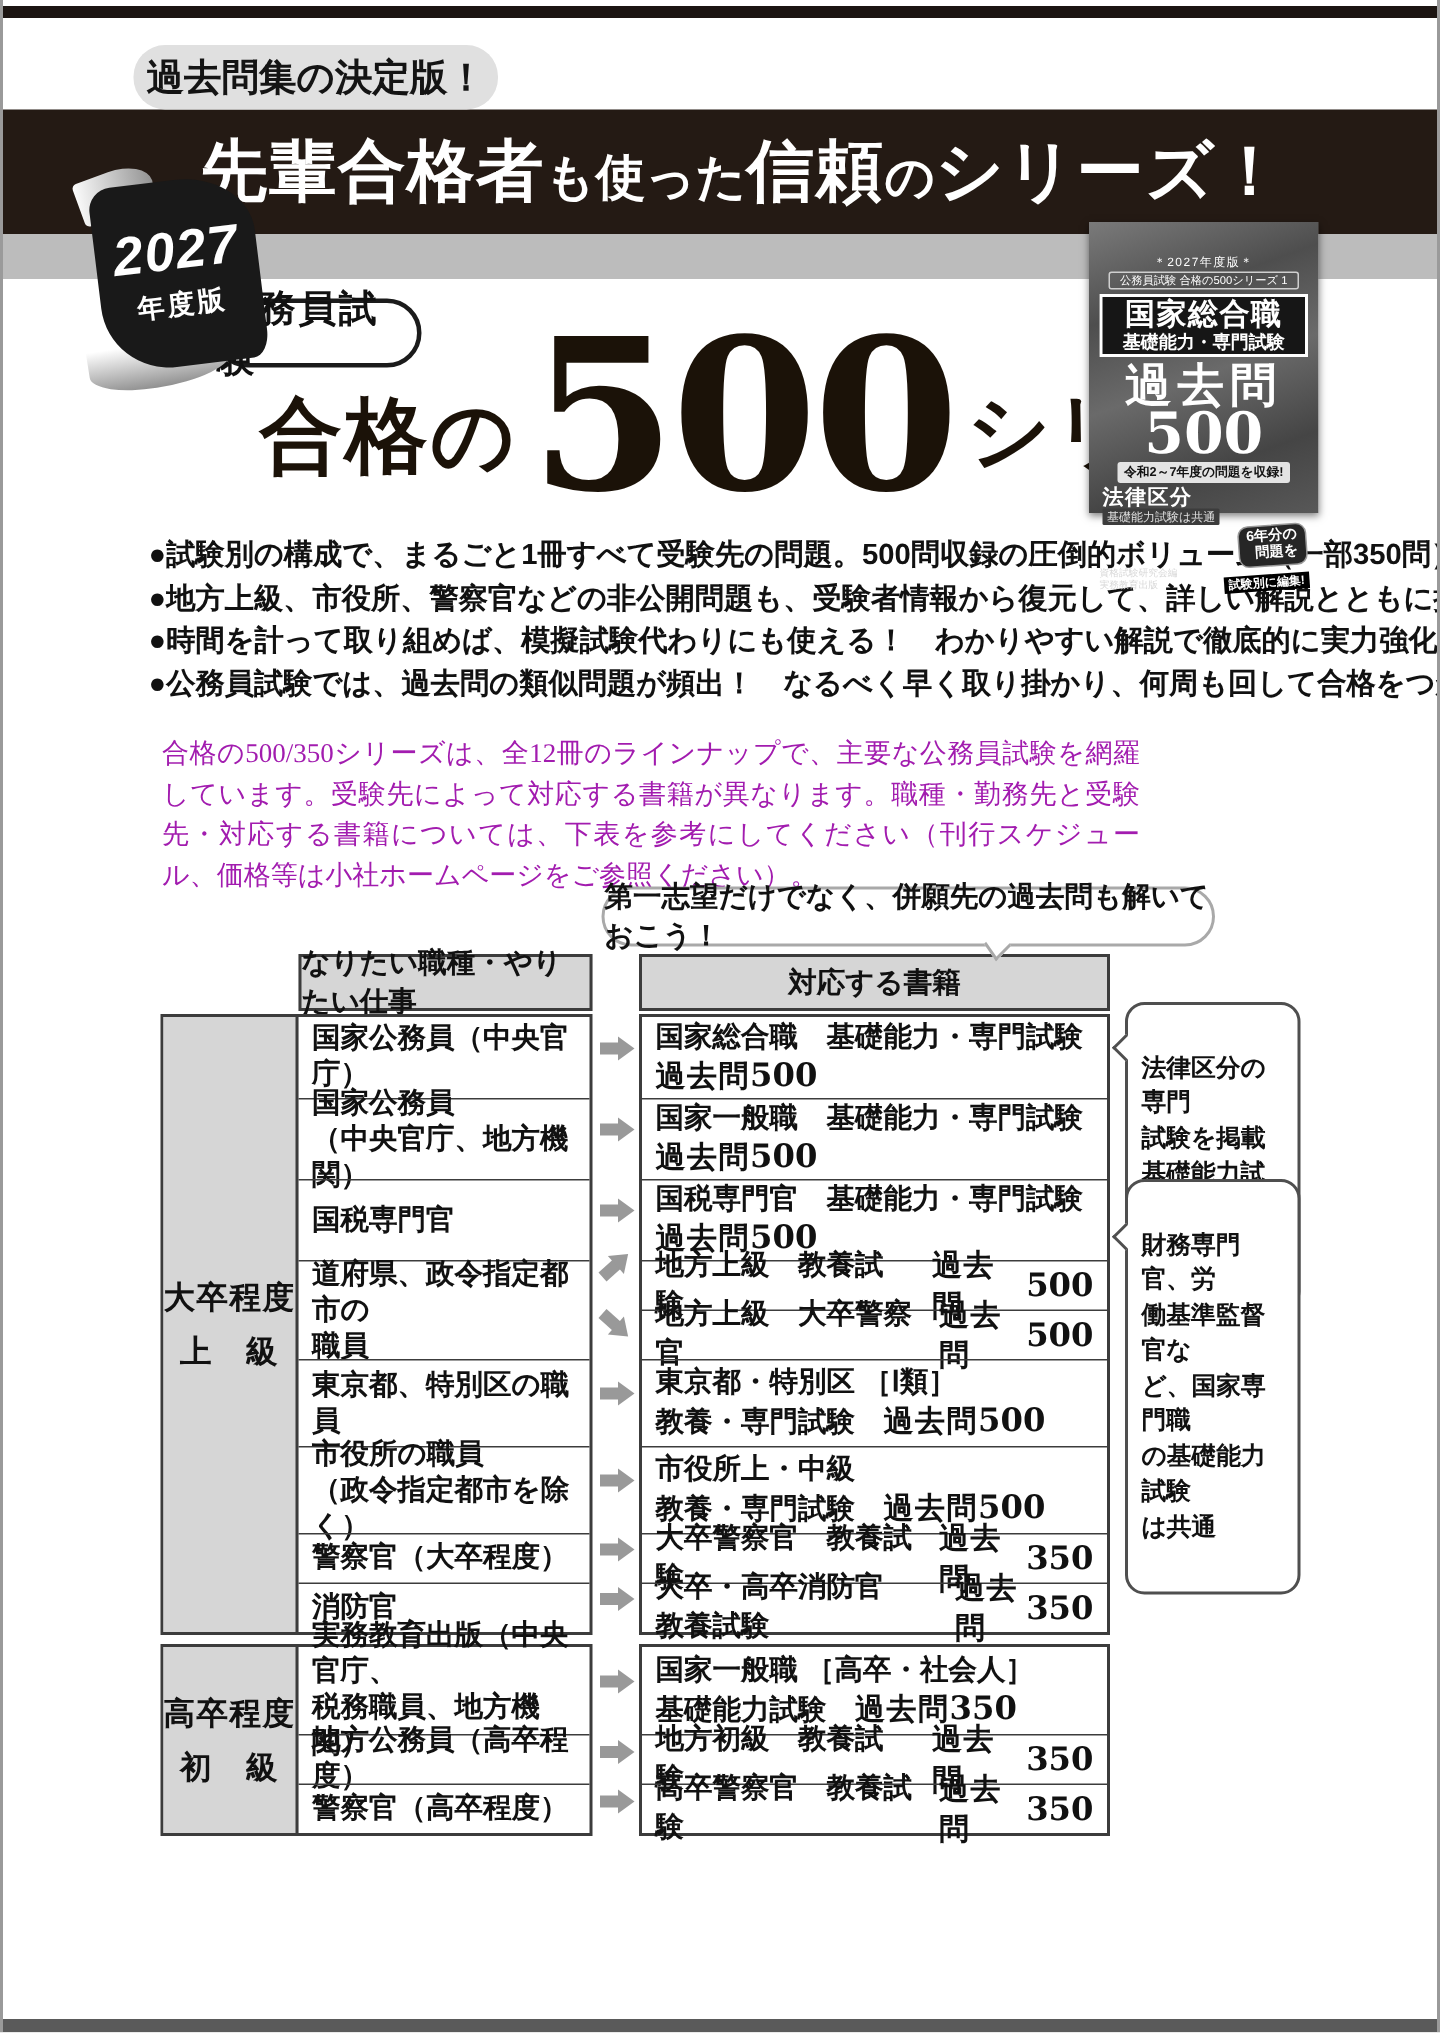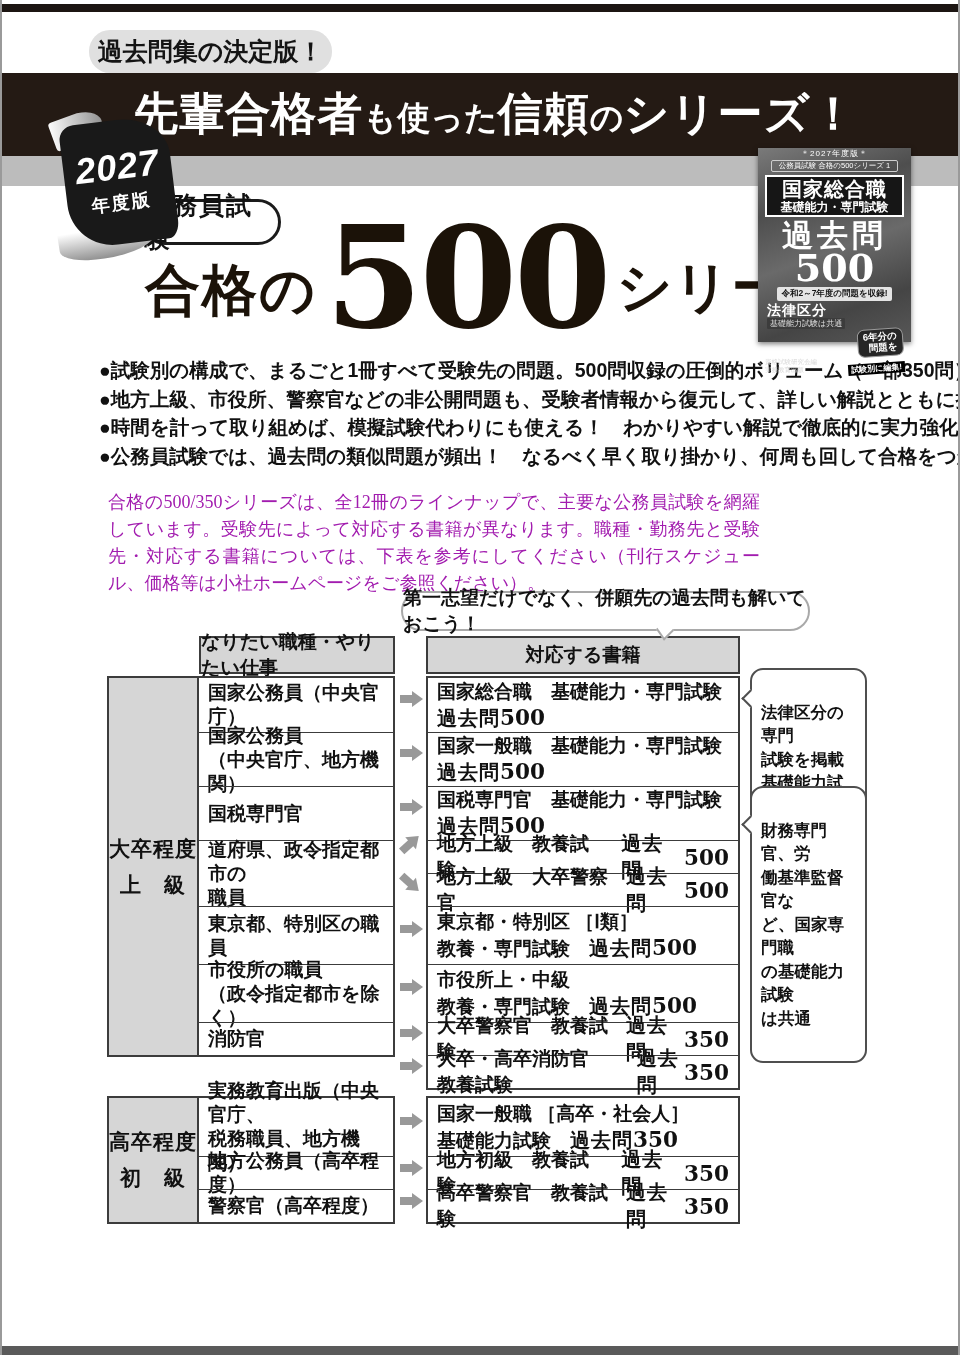--- a/index.html
+++ b/index.html
@@ -25,23 +25,23 @@
   .flag-flap { position:absolute; left:-4px; top:2px; width:52px; height:30px;
     background:linear-gradient(100deg,#fdfdfd,#8e8e8e); transform:rotate(-20deg); border-radius:4px 60% 60% 4px; }
   .flag-curl { position:absolute; left:4px; bottom:4px; width:96px; height:30px;
     background:linear-gradient(#ffffff,#909090); transform:rotate(-9deg); border-radius:0 0 55% 45%; }
   .flag-main { position:absolute; left:10px; top:8px; width:108px; height:124px; background:#191919;
     transform:rotate(-7deg); border-radius:14% 46% 10% 42% / 12% 32% 14% 36%;
     display:flex; flex-direction:column; align-items:center; justify-content:center; color:#fff; }
   .flag-year { font-size:36px; font-weight:bold; font-style:italic; letter-spacing:1px; line-height:1; }
   .flag-ed { font-size:18px; font-weight:bold; margin-top:6px; letter-spacing:2px; }
   
-  .cover { position:absolute; left:756px; top:148px; width:153px; height:194px; z-index:6;
+  .cover { position:absolute; left:724px; top:148px; width:153px; height:194px; z-index:6;
     background:linear-gradient(160deg,#7a7a7a 0%,#4e4e4e 28%,#6a6a6a 52%,#454545 78%,#585858 100%);
-    box-shadow:0 2px 5px rgba(0,0,0,.5); padding:0 7px; color:#fff; text-align:center;
+    box-shadow:0 2px 5px rgba(0,0,0,.5); padding:21px 7px; color:#fff; text-align:center;
     display:flex; flex-direction:column; }
   .cv-ed { font-size:8px; letter-spacing:1px; }
   .cv-series { font-size:7.5px; border:1px solid #cfcfcf; border-radius:2px; padding:0 1px; margin:1px 6px; }
   .cv-titlebox { border:2px solid #fff; background:#161616; margin:2px 0; padding:1px 0; }
   .cv-t1 { font-size:20px; font-weight:bold; letter-spacing:1px; line-height:1.1; }
   .cv-t2 { font-size:12px; font-weight:bold; line-height:1.2; }
   .cv-kako { font-size:31px; font-weight:bold; letter-spacing:4px; line-height:1; margin-top:1px; }
   .cv-num { font-family:"DejaVu Serif", serif; font-size:38px; font-weight:bold; line-height:.88; }
   .cv-years { background:#e4e4e4; color:#141414; font-size:8.5px; font-weight:bold; border-radius:2px; margin:2px 12px 1px; padding:1px 0; }
   .cv-cat { text-align:left; font-size:14px; font-weight:bold; letter-spacing:1px; padding-left:2px; line-height:1.15; }
@@ -50,21 +50,21 @@
   .cv-pub { font-size:6.5px; color:#d8d8d8; text-align:left; white-space:pre-line; line-height:1.3; }
   .cv-burst-wrap { text-align:right; transform:rotate(-4deg); }
   .cv-burst { background:#262626; border:1px solid #9a9a9a; border-radius:7px; font-size:9.5px; font-weight:bold;
     padding:2px 5px; white-space:pre-line; line-height:1.15; display:inline-block; }
   .cv-burst-bar { background:#000; font-size:8px; font-weight:bold; padding:0 3px; margin-top:1px; display:inline-block; }
   
   .pill { position:absolute; left:140px; top:199px; width:139px; height:46px; border:3.5px solid #1b1b1b;
     border-radius:24px; background:#fff; display:flex; align-items:center; justify-content:center;
     font-size:25px; font-weight:bold; letter-spacing:2px; z-index:3; }
   .series-title { position:absolute; left:143px; top:206px; height:128px; display:flex; align-items:flex-end; color:#1b1208; }
-  .t-prefix { font-size:55px; font-weight:bold; letter-spacing:2px; margin-bottom:6px; }
+  .t-prefix { font-size:55px; font-weight:bold; letter-spacing:2px; margin-bottom:6px;margin-left:28px; }
   .t-num { font-family:"DejaVu Serif", serif; font-size:140px; font-weight:bold; line-height:.8; letter-spacing:-3px; margin:0 8px; }
   .t-suffix { font-size:55px; font-weight:bold; letter-spacing:1px; margin-bottom:9px; }
   
   .bullets { position:absolute; left:97px; top:356px; width:795px; }
   .bullet { font-size:19.5px; font-weight:bold; line-height:28.5px; white-space:nowrap; }
   .intro { position:absolute; left:106px; top:489px; width:652px; font-family:"Liberation Serif", serif;
     font-size:18px; line-height:27px; text-align:justify; color:#a21caf; }
   
   .bubble { position:absolute; left:399px; top:591px; width:409px; height:40px; border:2.5px solid #a9a9a9;
     border-radius:21px; background:#fff; display:flex; align-items:center; justify-content:center;
@@ -187,20 +187,21 @@
       <div class="jobs-col">
         <div class="job-cell" style="height:54px">国家公務員（中央官庁）</div>
         <div class="job-cell" style="height:54px">国家公務員
 （中央官庁、地方機関）</div>
         <div class="job-cell" style="height:54px">国税専門官</div>
         <div class="job-cell" style="height:66px">道府県、政令指定都市の
 職員</div>
         <div class="job-cell" style="height:58px">東京都、特別区の職員</div>
         <div class="job-cell" style="height:58px">市役所の職員
 （政令指定都市を除く）</div>
+        <div class="job-cell" style="height:33px">警察官（大卒程度）</div>
         <div class="job-cell" style="height:33px">消防官</div>
       </div>
     </div>
 
     <div class="books-box">
       <div class="book-cell" style="height:54px">
         <div class="bk-l1">国家総合職　基礎能力・専門試験</div>
         <div class="bk-l2"><span></span><span class="kako">過去問</span><span class="bk-num">500</span></div>
       </div>
       <div class="book-cell" style="height:54px">

